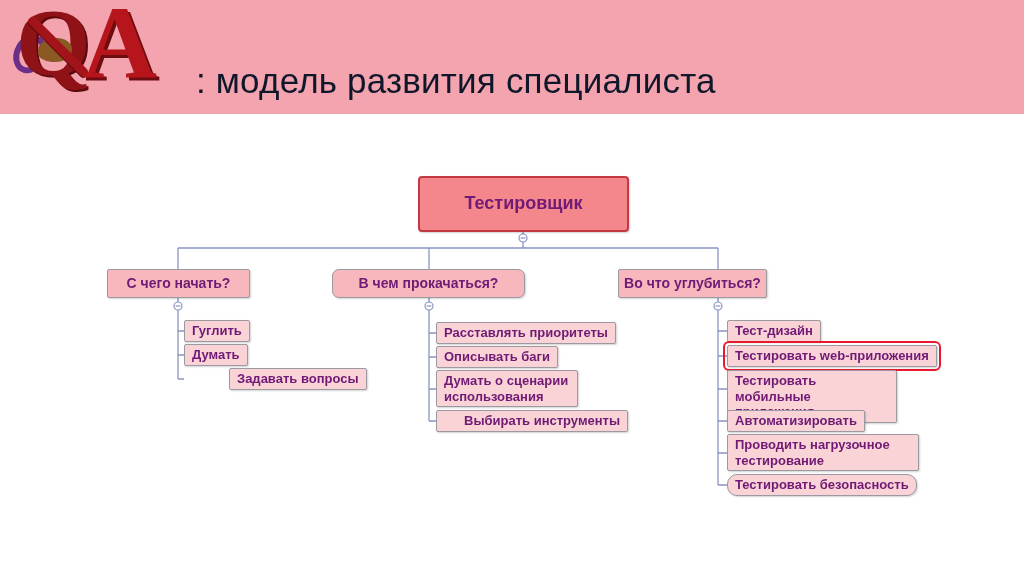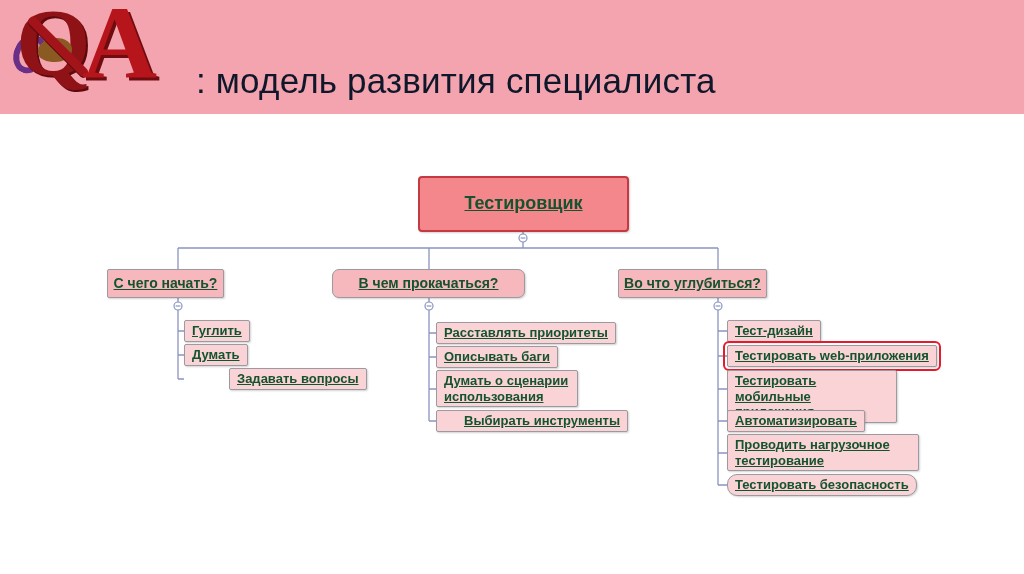--- a/index.html
+++ b/index.html
@@ -69,28 +69,27 @@
     position: absolute; left: 0; top: 0;
     width: 1024px; height: 574px;
     pointer-events: none;
   }
 
   
   .node {
     position: absolute; box-sizing: border-box;
     border: 1px solid #9a9aa0;
     background: #f9d3d6;
-    color: #14532d;
+    color: #701a75;
     font-weight: bold; font-size: 13px;
     padding: 2px 7px;
     border-radius: 2px;
     white-space: nowrap;
     box-shadow: 1px 1px 2px rgba(0,0,0,0.18);
     line-height: 1.2;
-    text-decoration: underline;
   }
   .root-node {
     left: 418px; top: 176px; width: 211px; height: 56px;
     background: #f4878c;
     border: 2px solid #c43a43;
     border-radius: 4px;
     font-size: 18px;
     display: flex; align-items: center; justify-content: center;
     padding: 0;
   }
@@ -138,21 +137,21 @@
     <line x1="426.6" y1="306" x2="431.4" y2="306" stroke="#8a94c2" stroke-width="1.2"></line>
   </g>
   <g>
     <circle cx="718" cy="306" r="4" fill="#ffffff" stroke="#8a94c2" stroke-width="1.2"></circle>
     <line x1="715.6" y1="306" x2="720.4" y2="306" stroke="#8a94c2" stroke-width="1.2"></line>
   </g>
 </svg>
 
 <div class="node root-node">Тестировщик</div>
 
-<div class="node branch-node" style="left:107px; top:269px; width:117px;">С чего начать?</div>
+<div class="node branch-node" style="left:107px; top:269px; width:143px;">С чего начать?</div>
 <div class="node branch-node" style="left:332px; top:269px; width:193px;border-radius:7px;">В чем прокачаться?</div>
 <div class="node branch-node" style="left:618px; top:269px; width:149px;">Во что углубиться?</div>
 
 <div class="node" style="left:184px; top:320px;">Гуглить</div>
 <div class="node" style="left:184px; top:344px;">Думать</div>
 <div class="node" style="left:184px; top:368px;margin-left:45px;">Задавать вопросы</div>
 
 <div class="node" style="left:436px; top:322px;">Расставлять приоритеты</div>
 <div class="node" style="left:436px; top:346px;">Описывать баги</div>
 <div class="node wrap" style="left:436px; top:370px; width:142px;">Думать о сценарии использования</div>

